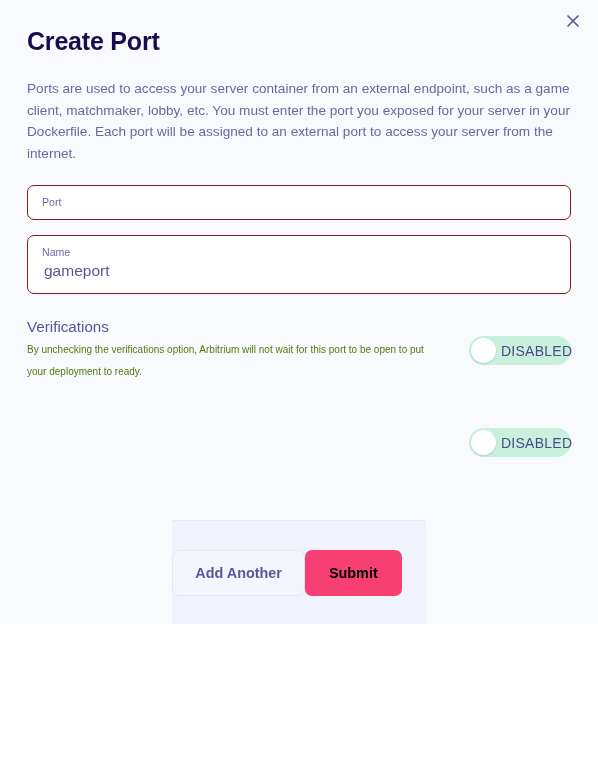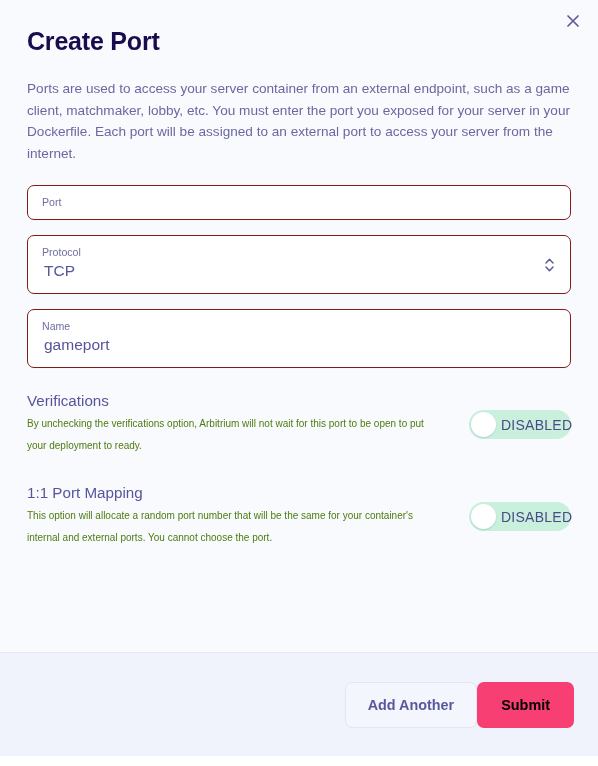--- a/index.html
+++ b/index.html
@@ -9,25 +9,26 @@
   body {
     width: 598px;
     height: 766px;
     overflow: hidden;
     font-family: "Liberation Sans", sans-serif;
     background: #ffffff;
   }
   .modal {
     position: relative;
     width: 598px;
-    height: 756px;
+    height: 624px;
     background: #f9fafd;
     box-sizing: border-box;
     display: flex;
     flex-direction: column;
+    align-items: center;
   }
   .modal-body {
     flex: 1 1 auto;
     padding: 0 27px;
     box-sizing: border-box;
     overflow: hidden;
   }
   .close-btn {
     position: absolute;
     top: 6px;
@@ -213,54 +214,40 @@
   <div class="modal-body">
 
     <h1 class="title">Create Port</h1>
 
     <p class="description">Ports are used to access your server container from an external endpoint, such as a game client, matchmaker, lobby, etc. You must enter the port you exposed for your server in your Dockerfile. Each port will be assigned to an external port to access your server from the internet.</p>
 
     <div class="field first">
       <span class="field-label">Port</span>
     </div>
 
-    <div class="field select">
-      <span class="field-label">Protocol</span>
-      <span class="field-value">TCP</span>
-      <span class="chevrons">
-        <svg width="11" height="18" viewBox="0 0 11 18" aria-hidden="true">
-          <path d="M2 7 L5.5 3.2 L9 7" stroke="#5d5b9b" stroke-width="1.5" fill="none" stroke-linecap="round" stroke-linejoin="round"></path>
-          <path d="M2 11 L5.5 14.8 L9 11" stroke="#5d5b9b" stroke-width="1.5" fill="none" stroke-linecap="round" stroke-linejoin="round"></path>
-        </svg>
-      </span>
-    </div>
 
     <div class="field">
       <span class="field-label">Name</span>
       <span class="field-value">gameport</span>
     </div>
 
     <div class="option-row">
       <div class="option-text">
         <p class="option-title">Verifications</p>
         <p class="option-desc">By unchecking the verifications option, Arbitrium will not wait for this port to be open to put your deployment to ready.</p>
       </div>
       <div class="toggle-wrap">
         <button class="toggle">
           <span class="knob"></span>
           <span class="toggle-label">DISABLED</span>
         </button>
       </div>
     </div>
 
     <div class="option-row second">
-      <div class="option-text">
-        <p class="option-title">1:1 Port Mapping</p>
-        <p class="option-desc">This option will allocate a random port number that will be the same for your container's internal and external ports. You cannot choose the port.</p>
-      </div>
       <div class="toggle-wrap">
         <button class="toggle">
           <span class="knob"></span>
           <span class="toggle-label">DISABLED</span>
         </button>
       </div>
     </div>
 
   </div>
 

